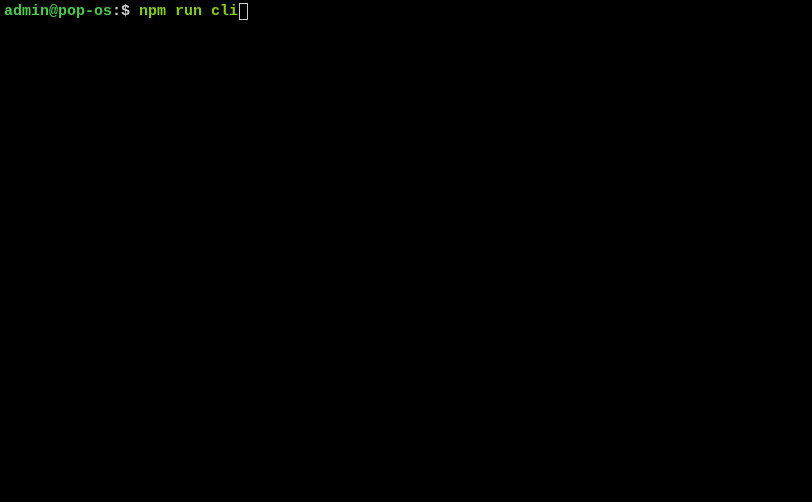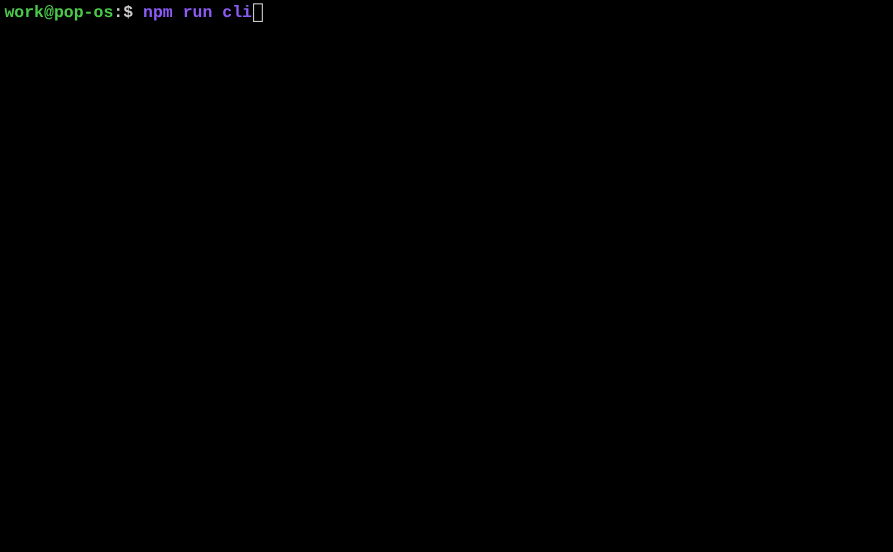--- a/index.html
+++ b/index.html
@@ -30,30 +30,30 @@
     .colon {
       color: #cccccc;
     }
     .path {
       color: #3d7cc9;
     }
     .dollar {
       color: #cccccc;
     }
     .command {
-      color: #8b5cf6;
+      color: #84cc16;
     }
     .cursor {
       display: inline-block;
       width: 9px;
       height: 17px;
       border: 1px solid #cccccc;
       background: transparent;
       margin-left: 1px;
       vertical-align: middle;
     }
   </style>
 </head>
 <body>
 
 <div class="terminal-line">
-  <span class="user-host">work@pop-os</span><span class="colon">:</span><span class="dollar">$ </span><span class="command">npm run cli</span><span class="cursor"></span>
+  <span class="user-host">admin@pop-os</span><span class="colon">:</span><span class="dollar">$ </span><span class="command">npm run cli</span><span class="cursor"></span>
 </div>
 
 </body></html>

